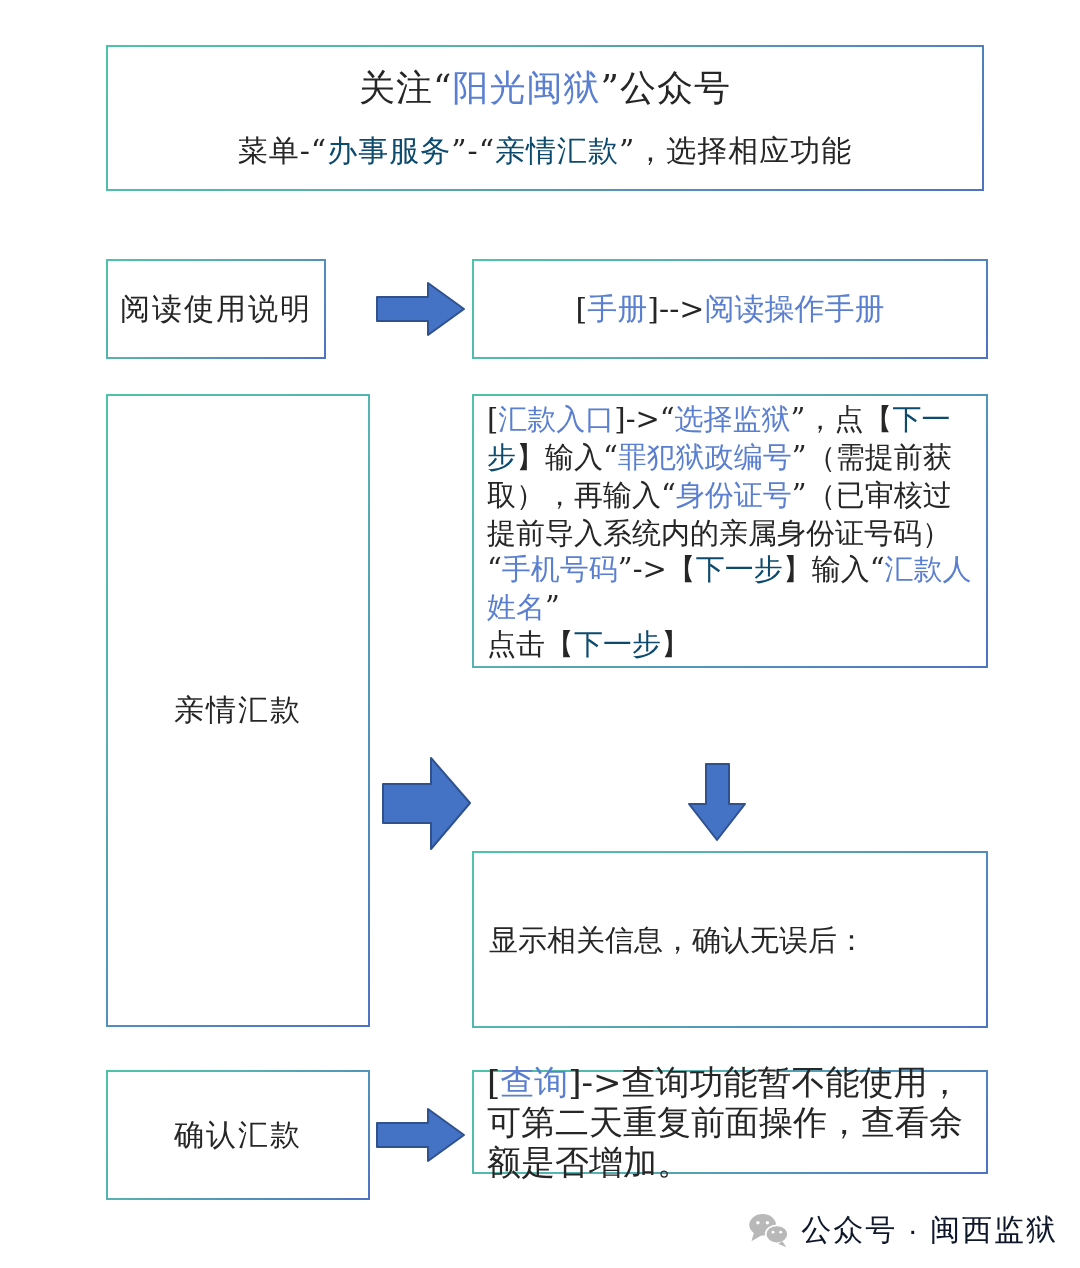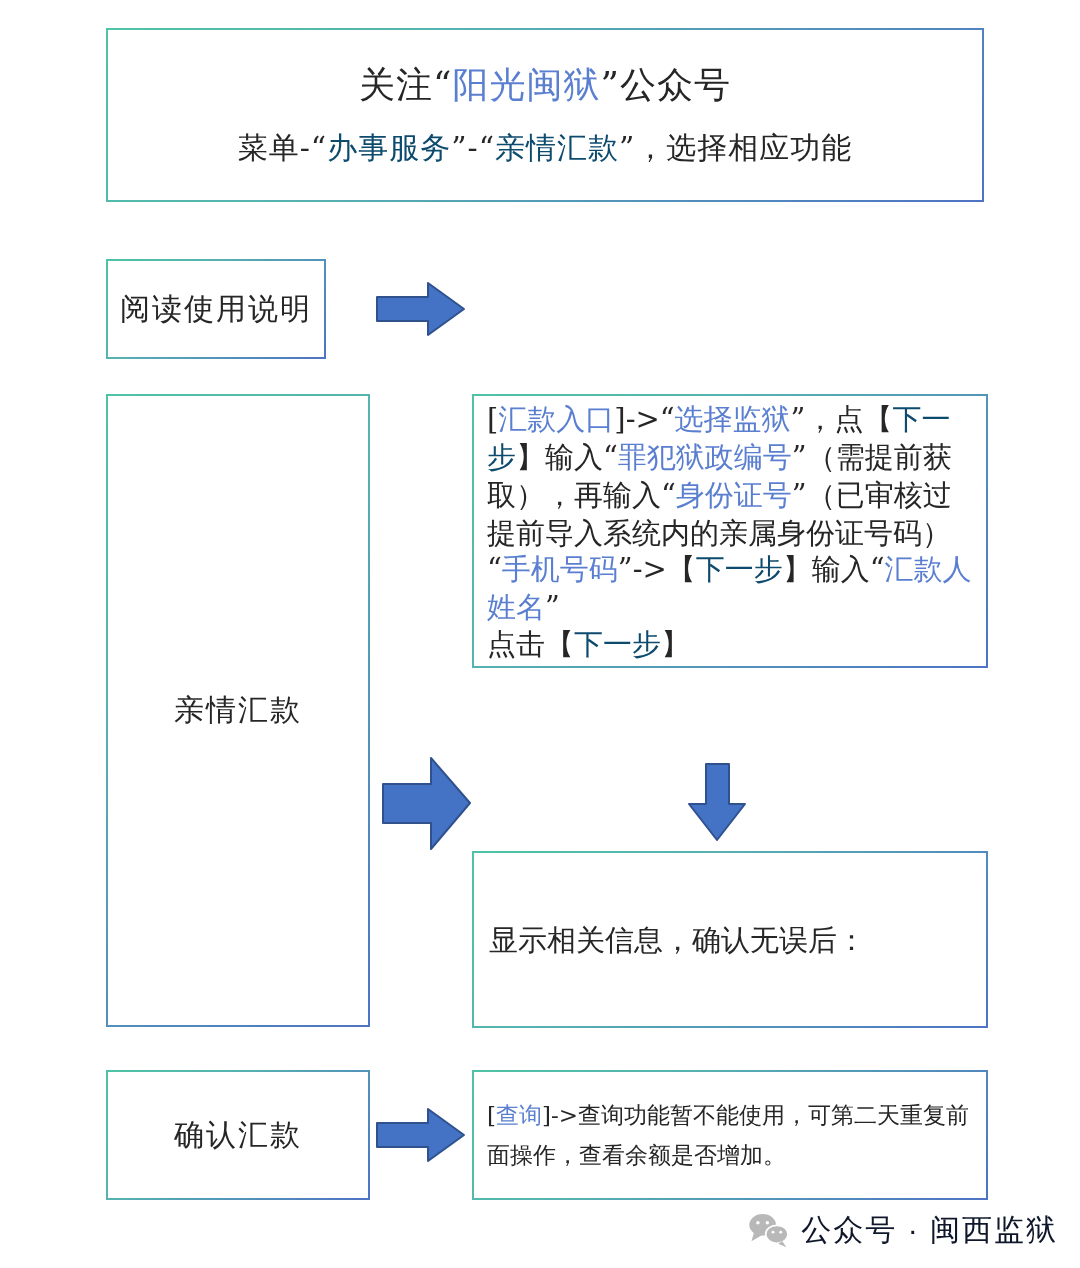--- a/index.html
+++ b/index.html
@@ -11,33 +11,33 @@
     position:absolute;box-sizing:border-box;background:#ffffff;
     border:2px solid;border-image:linear-gradient(135deg,#4ec3a6 0%,#56b2b0 35%,#4e73c4 100%) 1;
   }
   .center{display:flex;align-items:center;justify-content:center;text-align:center;}
   .vcenter{display:flex;flex-direction:column;justify-content:center;}
   .c-k{color:#262626;}
   .c-b{color:#5b7fd0;}
   .c-g{color:#0c4a6e;}
   .rich-line{min-height:1em;}
   
-  .top-box{left:106px;top:28px;width:878px;height:174px;flex-direction:column;gap:18px;}
+  .top-box{left:106px;top:45px;width:878px;height:146px;flex-direction:column;gap:18px;}
   .hline1{font-size:36px;letter-spacing:1px;}
   .hline2{font-size:30px;letter-spacing:1px;}
   
   .manual-label-box{left:106px;top:259px;width:220px;height:100px;font-size:30px;letter-spacing:2px;}
   .manual-content-box{left:472px;top:259px;width:516px;height:100px;font-size:30px;}
   
   .remit-label-box{left:106px;top:394px;width:264px;height:633px;font-size:30px;letter-spacing:2px;}
   .remit-steps-box{left:472px;top:394px;width:516px;height:274px;font-size:29px;line-height:38px;padding:4px 13px;}
   .remit-result-box{left:472px;top:851px;width:516px;height:177px;font-size:29px;line-height:38px;padding:0 15px;}
   
   .query-label-box{left:106px;top:1070px;width:264px;height:130px;font-size:30px;letter-spacing:2px;}
-  .query-content-box{left:472px;top:1070px;width:516px;height:130px;font-size:23px;line-height:40px;padding:0 13px;}
+  .query-content-box{left:472px;top:1070px;width:516px;height:104px;font-size:34px;line-height:40px;padding:0 13px;}
   
   .arrow{position:absolute;}
   .arrow-manual{left:376px;top:281px;}
   .arrow-remit{left:382px;top:752px;}
   .arrow-down{left:688px;top:763px;}
   .arrow-query{left:376px;top:1107px;}
   
   .footer{
     position:absolute;left:748px;top:1206px;width:310px;height:48px;
     display:flex;align-items:center;gap:12px;
@@ -58,20 +58,25 @@
         <div class="rich-line"><span class="c-k">菜单-“</span><span class="c-g">办事服务</span><span class="c-k">”-“</span><span class="c-g">亲情汇款</span><span class="c-k">”，选择相应功能</span></div>
       </div>
   </div>
 
   <div class="gbox manual-label-box center">
     <span>阅读使用说明</span>
   </div>
   <svg class="arrow arrow-manual" width="90" height="56" viewBox="0 0 90 56">
     <polygon points="1,16 52,16 52,2 88,28 52,54 52,40 1,40" fill="#4472c4" stroke="#2f528f" stroke-width="2" stroke-linejoin="round"></polygon>
   </svg>
+  <div class="gbox manual-content-box center">
+    <div>
+        <div class="rich-line"><span class="c-k">[</span><span class="c-b">手册</span><span class="c-k">]--&gt;</span><span class="c-b">阅读操作手册</span></div>
+      </div>
+  </div>
 
   <div class="gbox remit-label-box center">
     <span>亲情汇款</span>
   </div>
   <svg class="arrow arrow-remit" width="90" height="103" viewBox="0 0 90 103">
     <polygon points="1,32 49,32 49,6 88,51 49,97 49,71 1,71" fill="#4472c4" stroke="#2f528f" stroke-width="2" stroke-linejoin="round"></polygon>
   </svg>
   <div class="gbox remit-steps-box vcenter">
       <div class="rich-line"><span class="c-k">[</span><span class="c-b">汇款入口</span><span class="c-k">]-&gt;“</span><span class="c-b">选择监狱</span><span class="c-k">”，点【</span><span class="c-g">下一步</span><span class="c-k">】输入“</span><span class="c-b">罪犯狱政编号</span><span class="c-k">”（需提前获取），再输入“</span><span class="c-b">身份证号</span><span class="c-k">”（已审核过提前导入系统内的亲属身份证号码）</span></div>
       <div class="rich-line"><span class="c-k">“</span><span class="c-b">手机号码</span><span class="c-k">”-&gt;【</span><span class="c-g">下一步</span><span class="c-k">】输入“</span><span class="c-b">汇款人姓名</span><span class="c-k">”</span></div>

